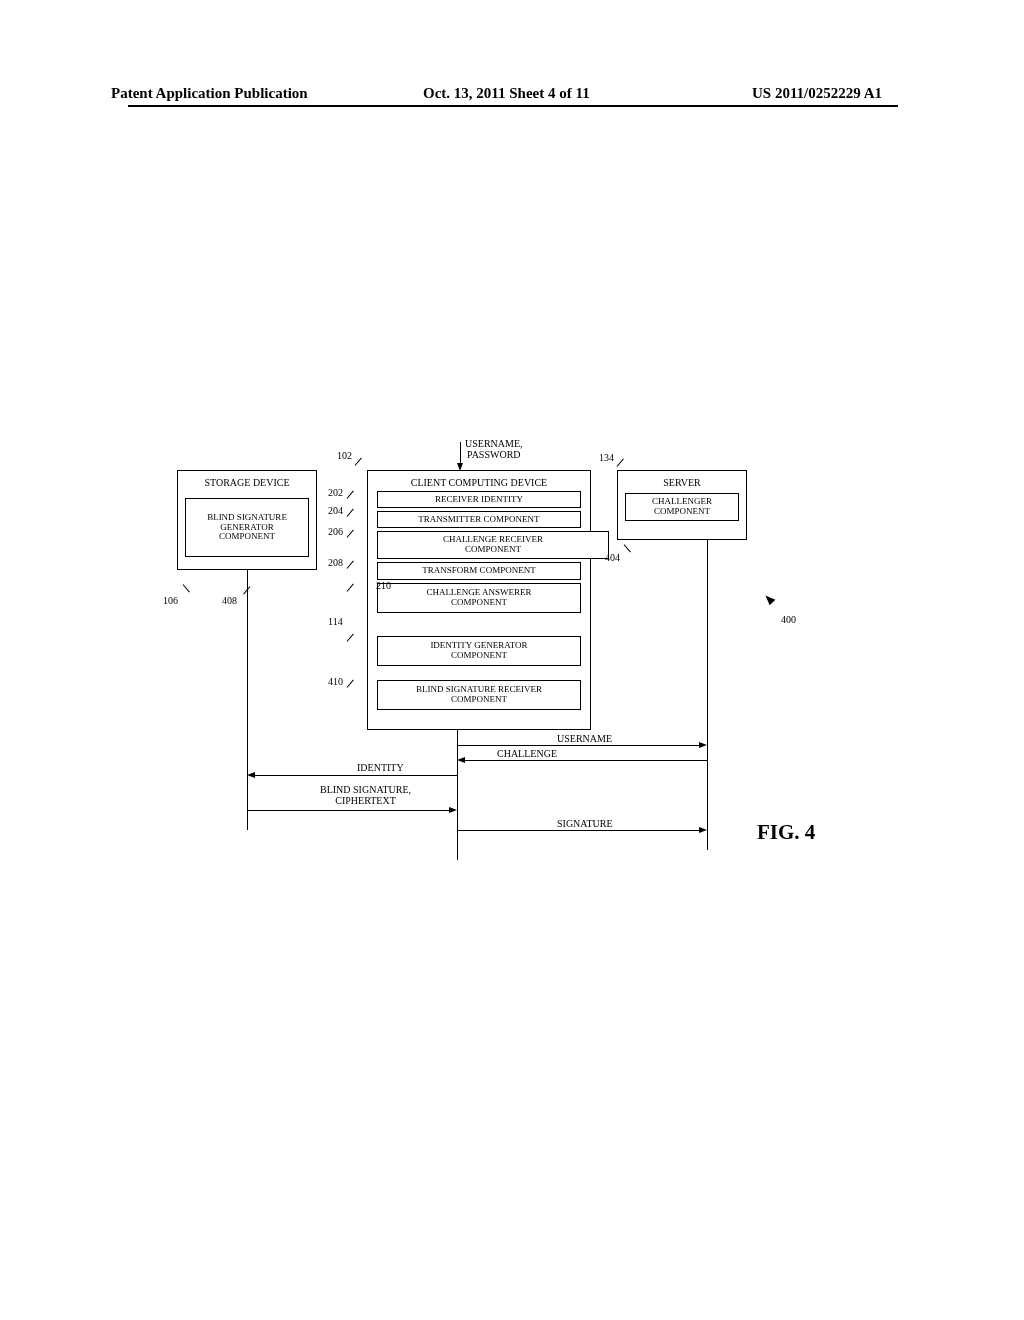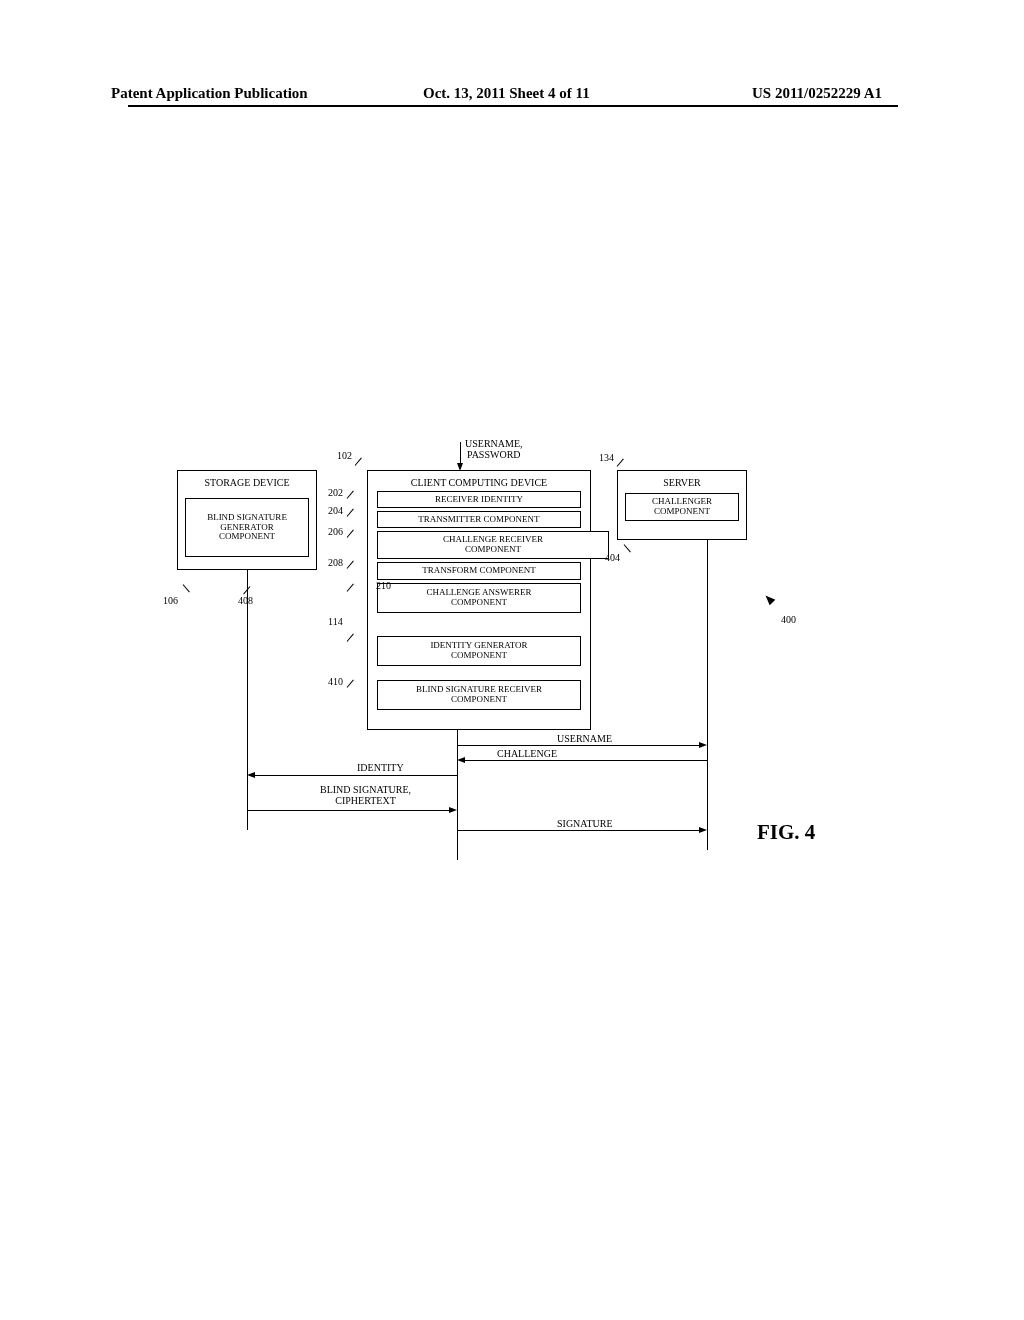--- a/index.html
+++ b/index.html
@@ -233,21 +233,21 @@
 
   <div class="ref-num" style="top:176px; left:161px;">114</div>
   <div class="tick" style="top:196px; left:180px;"></div>
 
   <div class="ref-num" style="top:236px; left:161px;">410</div>
   <div class="tick" style="top:242px; left:180px;"></div>
 
   <div class="ref-num" style="top:155px; left:-4px;">106</div>
   <div class="tick" style="top:140px; left:16px; transform:scaleY(-1);"></div>
 
-  <div class="ref-num" style="top:155px; left:55px;margin-left:16px;">408</div>
+  <div class="ref-num" style="top:155px; left:55px;">408</div>
   <div class="tick" style="top:142px; left:73px; transform:scaleY(-1) scaleX(-1);"></div>
 
   <div class="ref-num" style="top:112px; left:438px;">404</div>
   <div class="tick" style="top:100px; left:457px; transform:scaleY(-1);"></div>
 
   <div class="ref-num" style="top:150px; left:614px;margin-top:24px;">400</div>
   <div class="pointer-arrow" style="top:155px; left:597px;"></div>
 
   <div class="fig-label" style="top:380px; left:590px;">FIG. 4</div>
 

